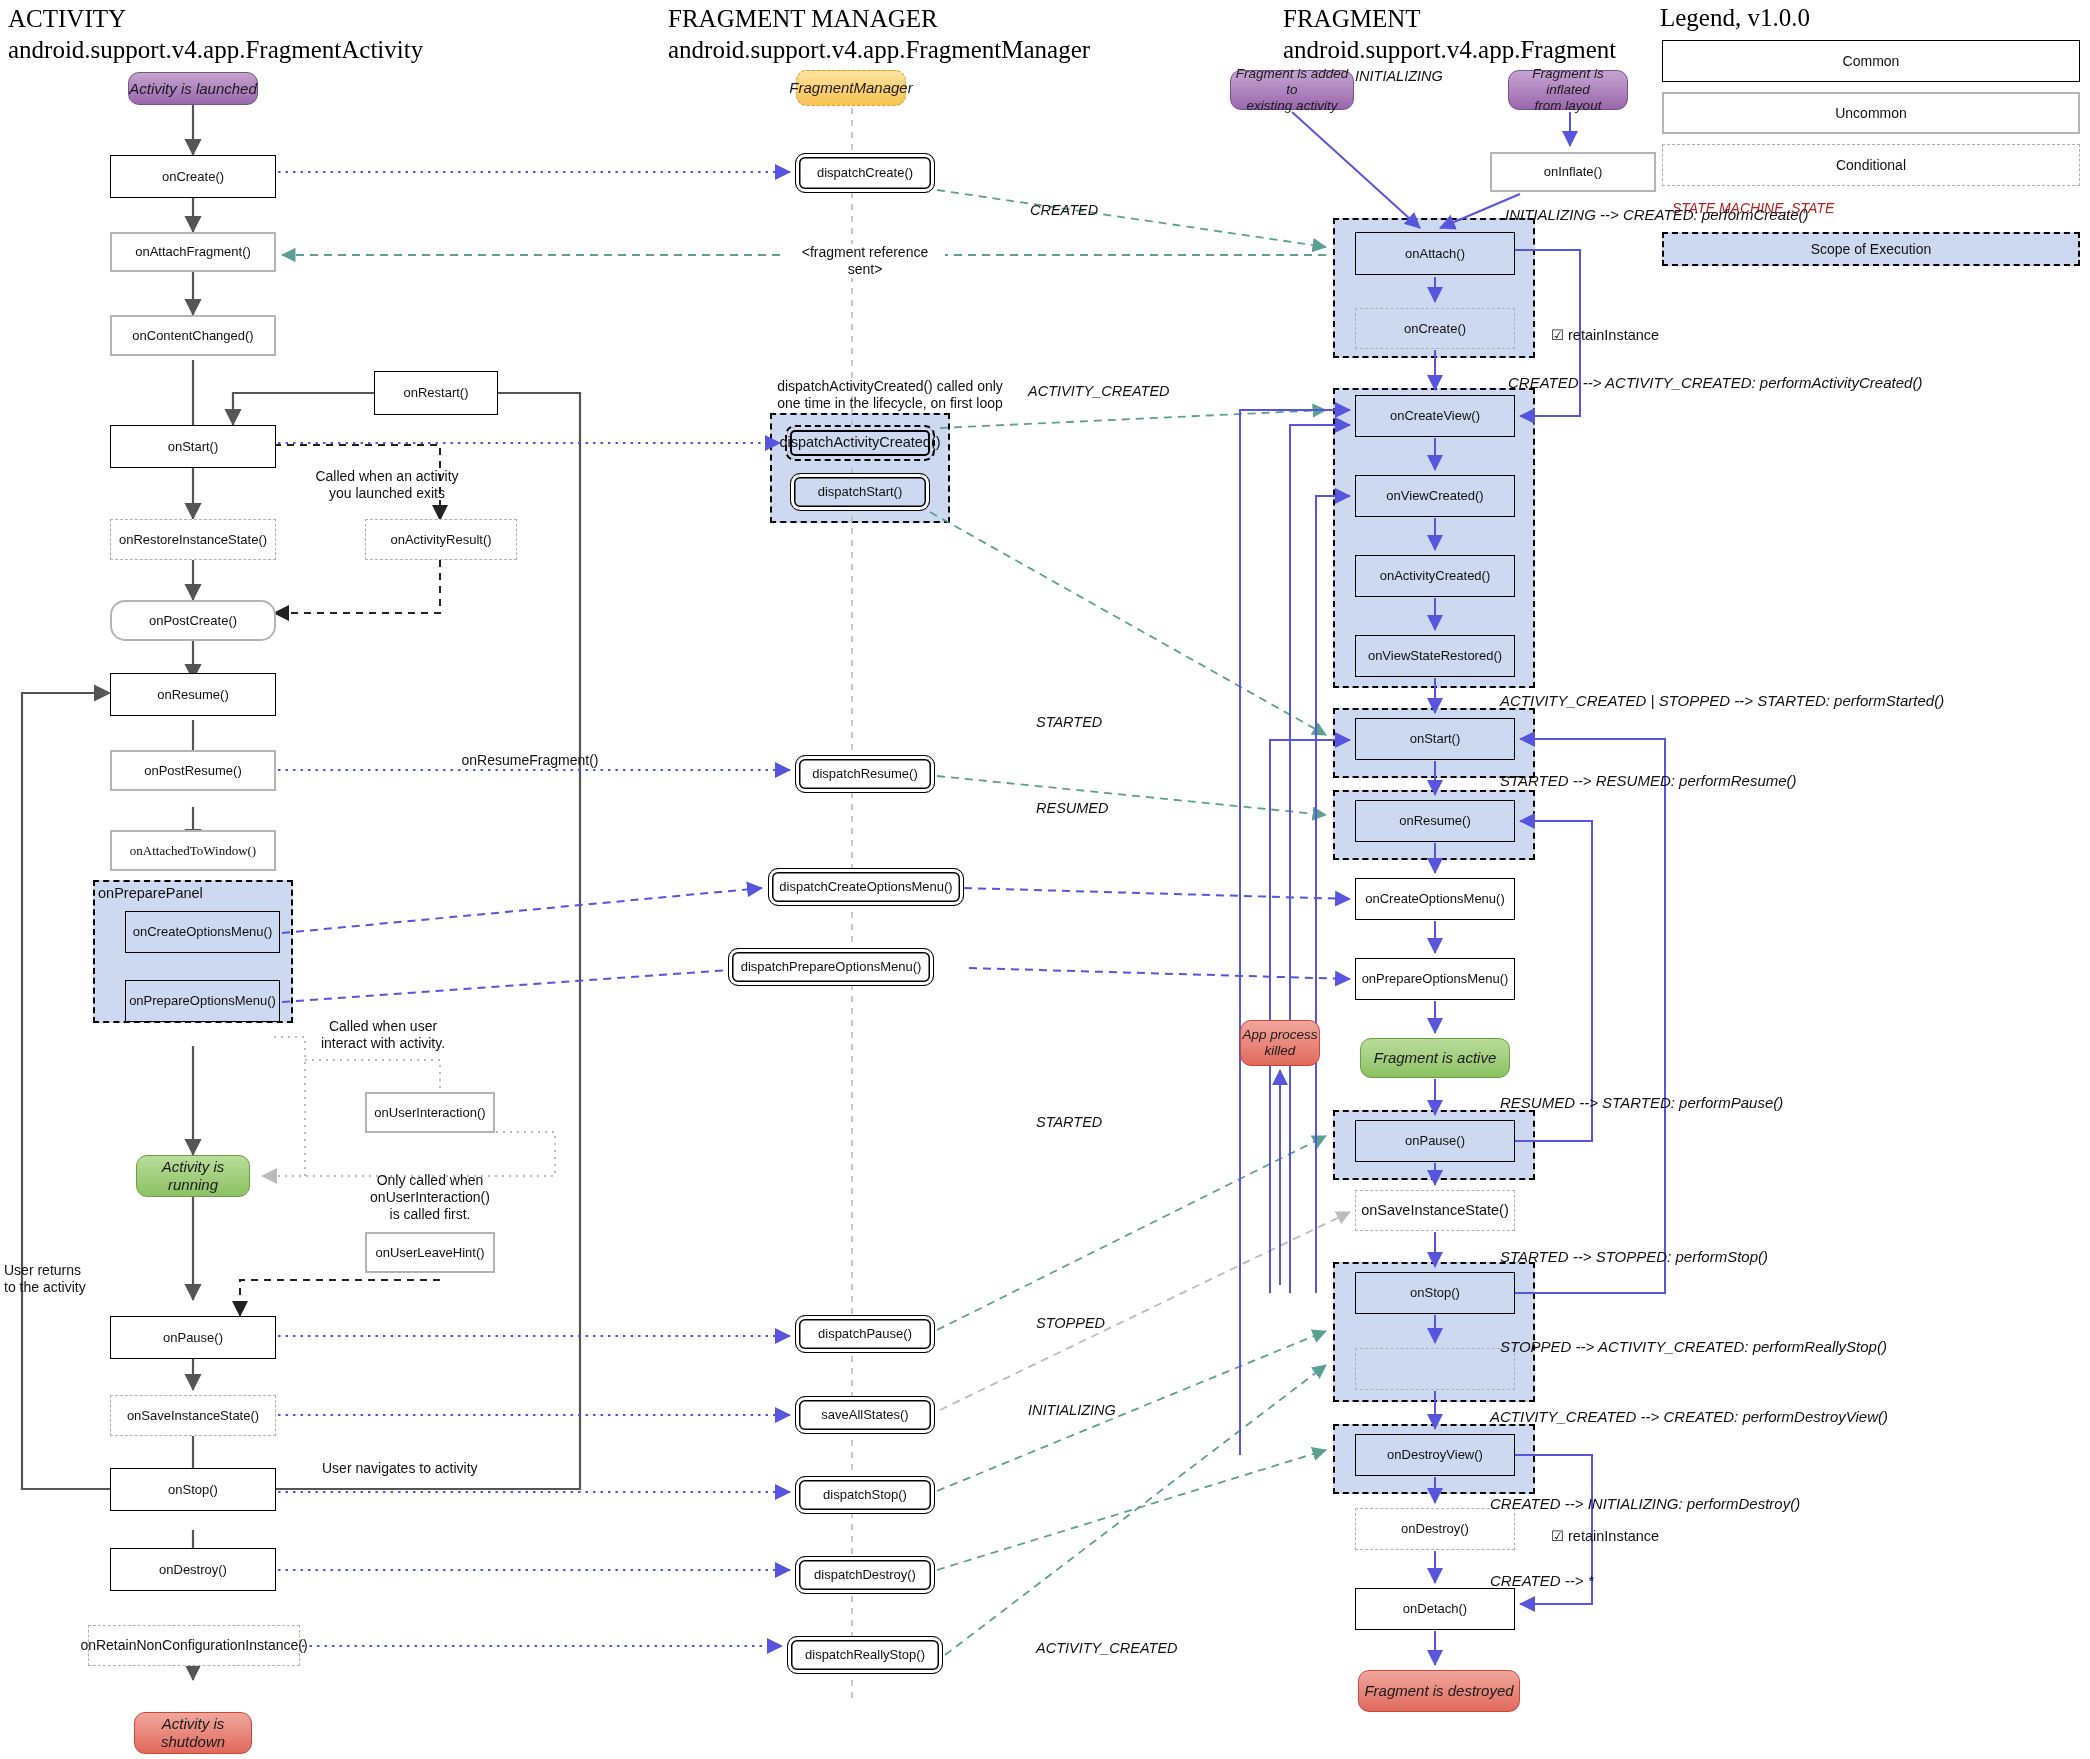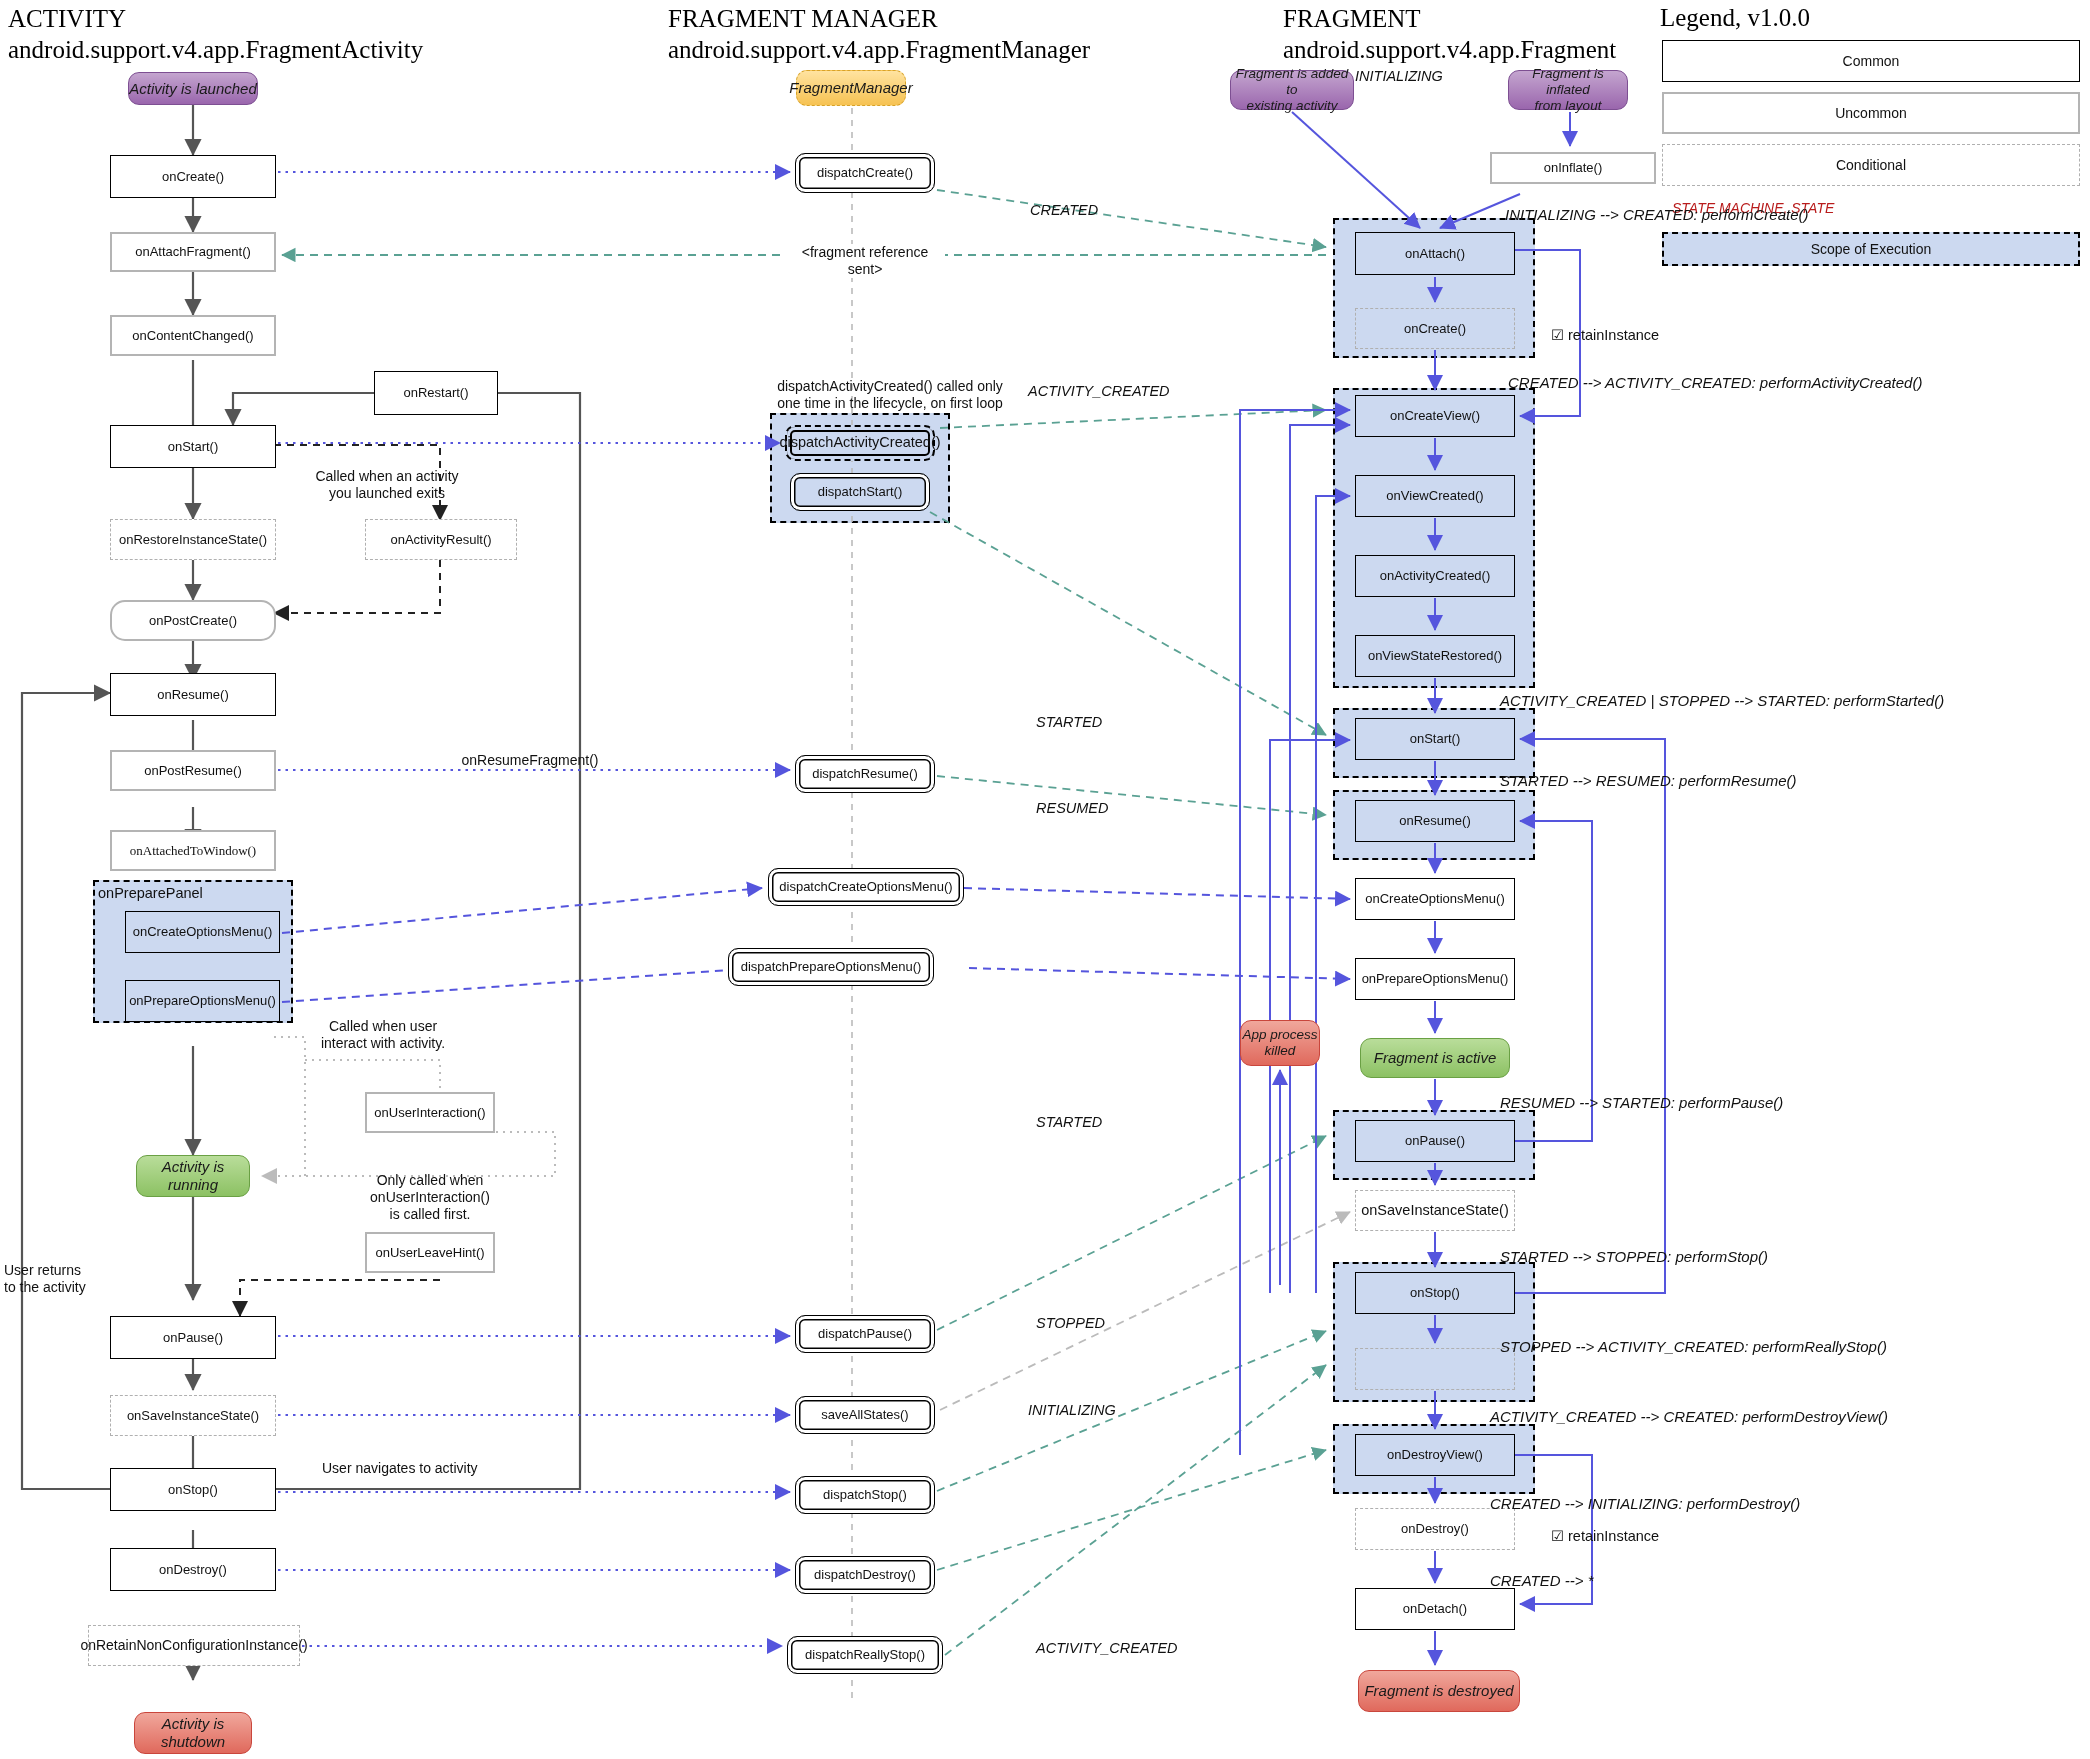--- a/index.html
+++ b/index.html
@@ -186,21 +186,21 @@
   <div class="note" style="left:770px;top:378px;width:240px;white-space:pre-line;">dispatchActivityCreated() called only
 one time in the lifecycle, on first loop</div>
   <div class="note" style="left:785px;top:244px;width:160px;background:#fff;">&lt;fragment reference sent&gt;</div>
 
   <div class="term term-purple" style="left:1230px;top:70px;width:124px;height:40px;white-space:pre-line;font-size:13.5px;">Fragment is added to
 existing activity</div>
   <div class="term term-purple" style="left:1508px;top:70px;width:120px;height:40px;white-space:pre-line;font-size:13.5px;">Fragment is inflated
 from layout</div>
   <div class="state-lbl" style="left:1355px;top:68px;">INITIALIZING</div>
 
-  <div class="node uncommon" style="left:1490px;top:152px;width:166px;height:32px;">onInflate()</div>
+  <div class="node uncommon" style="left:1490px;top:152px;width:166px;height:40px;">onInflate()</div>
 
   <div class="scope" style="left:1333px;top:218px;width:202px;height:140px;"></div>
   <div class="node common fill-blue" style="left:1355px;top:232px;width:160px;height:43px;">onAttach()</div>
   <div class="node conditional fill-blue" style="left:1355px;top:308px;width:160px;height:41px;">onCreate()</div>
 
   <div class="scope" style="left:1333px;top:388px;width:202px;height:300px;"></div>
   <div class="node common fill-blue" style="left:1355px;top:395px;width:160px;height:42px;">onCreateView()</div>
   <div class="node common fill-blue" style="left:1355px;top:475px;width:160px;height:42px;">onViewCreated()</div>
   <div class="node common fill-blue" style="left:1355px;top:555px;width:160px;height:42px;">onActivityCreated()</div>
   <div class="node common fill-blue" style="left:1355px;top:635px;width:160px;height:42px;">onViewStateRestored()</div>

